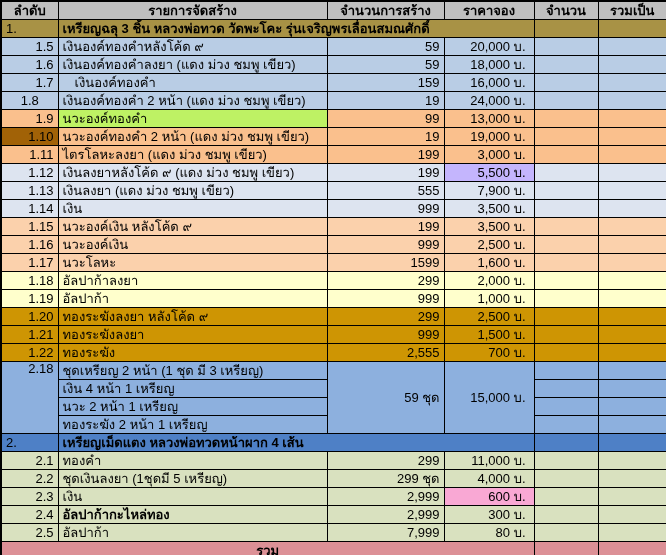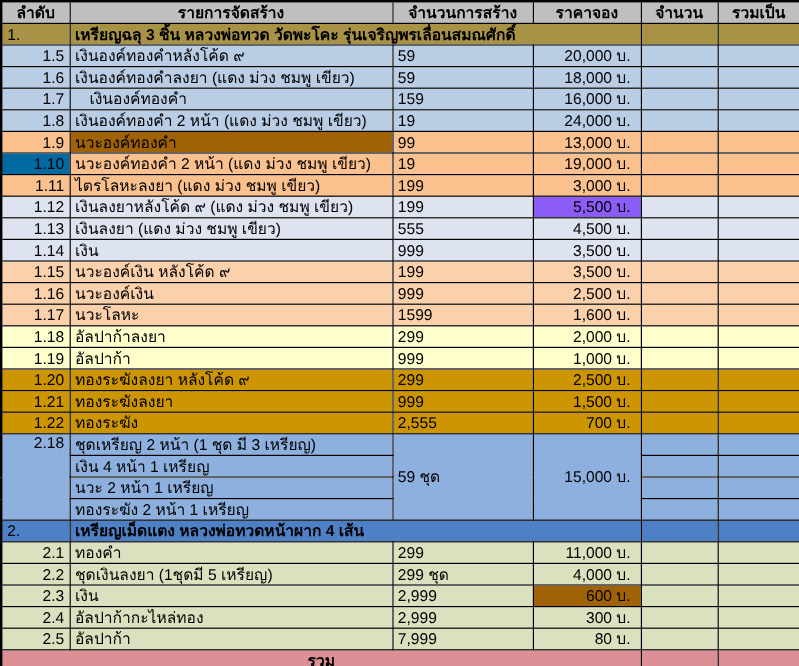--- a/index.html
+++ b/index.html
@@ -6,21 +6,21 @@
   body{font-family:"Liberation Sans", sans-serif;}
   .sheet{width:666px;height:555px;}
   table{width:666px;height:555px;border-collapse:collapse;table-layout:fixed;
         font-size:13px;color:#000;}
   td,th{border:1px solid #000;padding:0 4px;overflow:hidden;white-space:nowrap;
         height:17px;line-height:1.05;}
   table{border:2px solid #000;}
   th{font-weight:bold;text-align:center;background:#BFBFBF;}
   .al{text-align:left;}
   .ar{text-align:right;}
-  .ac{text-align:left;}
+  .ac{text-align:right;}
   .price{text-align:right;padding-right:8px;}
   .sec-title{font-weight:bold;}
   .foot{font-weight:bold;text-align:center;}
   .topcell{vertical-align:top;}
 </style>
 </head>
 <body>
 
 <div class="sheet">
   <table>
@@ -67,64 +67,64 @@
         </tr>
         <tr>
           <td class="ar" style="background: rgb(185, 205, 229);">1.7</td>
           <td class="al" style="background: rgb(185, 205, 229); padding-left: 16px;">เงินองค์ทองคำ</td>
           <td class="ac" style="background: rgb(185, 205, 229);">159</td>
           <td class="price" style="background: rgb(185, 205, 229);">16,000 บ.</td>
           <td class="" style="background: rgb(185, 205, 229);"></td>
           <td class="" style="background: rgb(185, 205, 229);"></td>
         </tr>
         <tr>
-          <td class="ar" style="background: rgb(185, 205, 229);">1.8</td>
+          <td class="ar" style="background: rgb(185, 205, 229); text-align: center;">1.8</td>
           <td class="al" style="background: rgb(185, 205, 229);">เงินองค์ทองคำ 2 หน้า (แดง ม่วง ชมพู เขียว)</td>
           <td class="ac" style="background: rgb(185, 205, 229);">19</td>
           <td class="price" style="background: rgb(185, 205, 229);">24,000 บ.</td>
           <td class="" style="background: rgb(185, 205, 229);"></td>
           <td class="" style="background: rgb(185, 205, 229);"></td>
         </tr>
         <tr>
           <td class="ar" style="background: rgb(250, 192, 141);">1.9</td>
-          <td class="al" style="background: #a16207;">นวะองค์ทองคำ</td>
+          <td class="al" style="background: #bef264;">นวะองค์ทองคำ</td>
           <td class="ac" style="background: rgb(250, 192, 141);">99</td>
           <td class="price" style="background: rgb(250, 192, 141);">13,000 บ.</td>
           <td class="" style="background: rgb(250, 192, 141);"></td>
           <td class="" style="background: rgb(250, 192, 141);"></td>
         </tr>
         <tr>
-          <td class="ar" style="background: #0369a1;">1.10</td>
+          <td class="ar" style="background: #a16207;">1.10</td>
           <td class="al" style="background: rgb(250, 192, 141);">นวะองค์ทองคำ 2 หน้า (แดง ม่วง ชมพู เขียว)</td>
           <td class="ac" style="background: rgb(250, 192, 141);">19</td>
           <td class="price" style="background: rgb(250, 192, 141);">19,000 บ.</td>
           <td class="" style="background: rgb(250, 192, 141);"></td>
           <td class="" style="background: rgb(250, 192, 141);"></td>
         </tr>
         <tr>
           <td class="ar" style="background: rgb(250, 192, 141);">1.11</td>
           <td class="al" style="background: rgb(250, 192, 141);">ไตรโลหะลงยา (แดง ม่วง ชมพู เขียว)</td>
           <td class="ac" style="background: rgb(250, 192, 141);">199</td>
           <td class="price" style="background: rgb(250, 192, 141);">3,000 บ.</td>
           <td class="" style="background: rgb(250, 192, 141);"></td>
           <td class="" style="background: rgb(250, 192, 141);"></td>
         </tr>
         <tr>
           <td class="ar" style="background: rgb(221, 228, 240);">1.12</td>
           <td class="al" style="background: rgb(221, 228, 240);">เงินลงยาหลังโค้ด ๙ (แดง ม่วง ชมพู เขียว)</td>
           <td class="ac" style="background: rgb(221, 228, 240);">199</td>
-          <td class="price" style="background: #8b5cf6; margin-top: 16px;">5,500 บ.</td>
+          <td class="price" style="background: #c4b5fd; margin-top: 16px;">5,500 บ.</td>
           <td class="" style="background: rgb(221, 228, 240);"></td>
           <td class="" style="background: rgb(221, 228, 240);"></td>
         </tr>
         <tr>
           <td class="ar" style="background: rgb(221, 228, 240);">1.13</td>
           <td class="al" style="background: rgb(221, 228, 240);">เงินลงยา (แดง ม่วง ชมพู เขียว)</td>
           <td class="ac" style="background: rgb(221, 228, 240);">555</td>
-          <td class="price" style="background: rgb(221, 228, 240);">4,500 บ.</td>
+          <td class="price" style="background: rgb(221, 228, 240);">7,900 บ.</td>
           <td class="" style="background: rgb(221, 228, 240);"></td>
           <td class="" style="background: rgb(221, 228, 240);"></td>
         </tr>
         <tr>
           <td class="ar" style="background: rgb(221, 228, 240);">1.14</td>
           <td class="al" style="background: rgb(221, 228, 240);">เงิน</td>
           <td class="ac" style="background: rgb(221, 228, 240);">999</td>
           <td class="price" style="background: rgb(221, 228, 240);">3,500 บ.</td>
           <td class="" style="background: rgb(221, 228, 240);"></td>
           <td class="" style="background: rgb(221, 228, 240);"></td>
@@ -235,27 +235,27 @@
           <td class="al" style="background: rgb(217, 225, 191);">ชุดเงินลงยา (1ชุดมี 5 เหรียญ)</td>
           <td class="ac" style="background: rgb(217, 225, 191);">299 ชุด</td>
           <td class="price" style="background: rgb(217, 225, 191);">4,000 บ.</td>
           <td class="" style="background: rgb(217, 225, 191);"></td>
           <td class="" style="background: rgb(217, 225, 191);"></td>
         </tr>
         <tr>
           <td class="ar" style="background: rgb(217, 225, 191);">2.3</td>
           <td class="al" style="background: rgb(217, 225, 191);">เงิน</td>
           <td class="ac" style="background: rgb(217, 225, 191);">2,999</td>
-          <td class="price" style="background: #a16207; padding-left: 12px;">600 บ.</td>
+          <td class="price" style="background: #f9a8d4; padding-left: 12px;">600 บ.</td>
           <td class="" style="background: rgb(217, 225, 191);"></td>
           <td class="" style="background: rgb(217, 225, 191);"></td>
         </tr>
         <tr>
           <td class="ar" style="background: rgb(217, 225, 191);">2.4</td>
-          <td class="al" style="background: rgb(217, 225, 191);">อัลปาก้ากะไหล่ทอง</td>
+          <td class="al" style="background: rgb(217, 225, 191); font-weight: bold;">อัลปาก้ากะไหล่ทอง</td>
           <td class="ac" style="background: rgb(217, 225, 191);">2,999</td>
           <td class="price" style="background: rgb(217, 225, 191);">300 บ.</td>
           <td class="" style="background: rgb(217, 225, 191);"></td>
           <td class="" style="background: rgb(217, 225, 191);"></td>
         </tr>
         <tr>
           <td class="ar" style="background: rgb(217, 225, 191);">2.5</td>
           <td class="al" style="background: rgb(217, 225, 191);">อัลปาก้า</td>
           <td class="ac" style="background: rgb(217, 225, 191);">7,999</td>
           <td class="price" style="background: rgb(217, 225, 191);">80 บ.</td>

